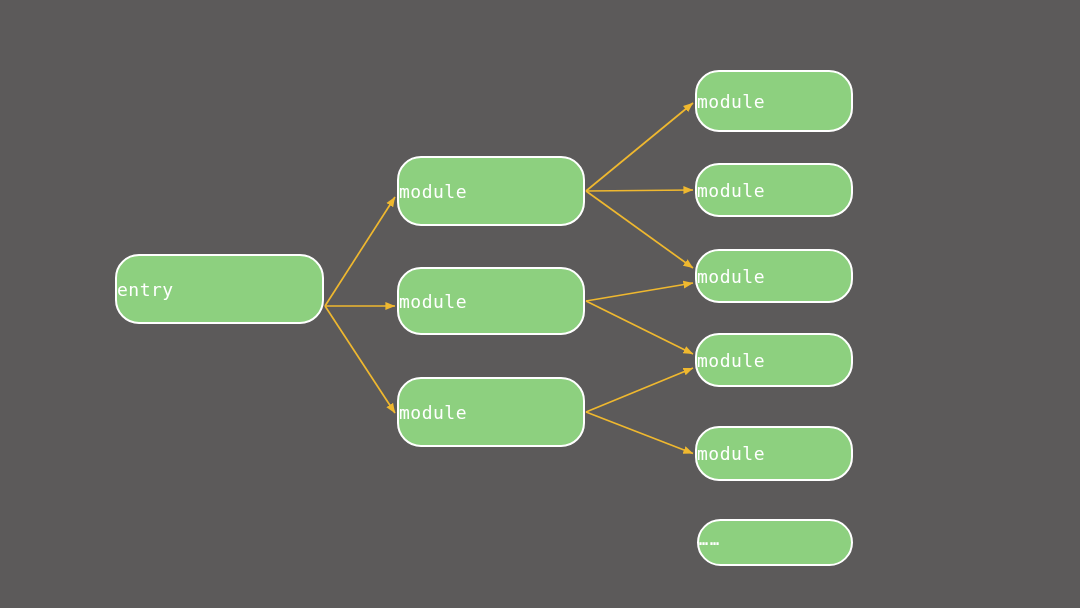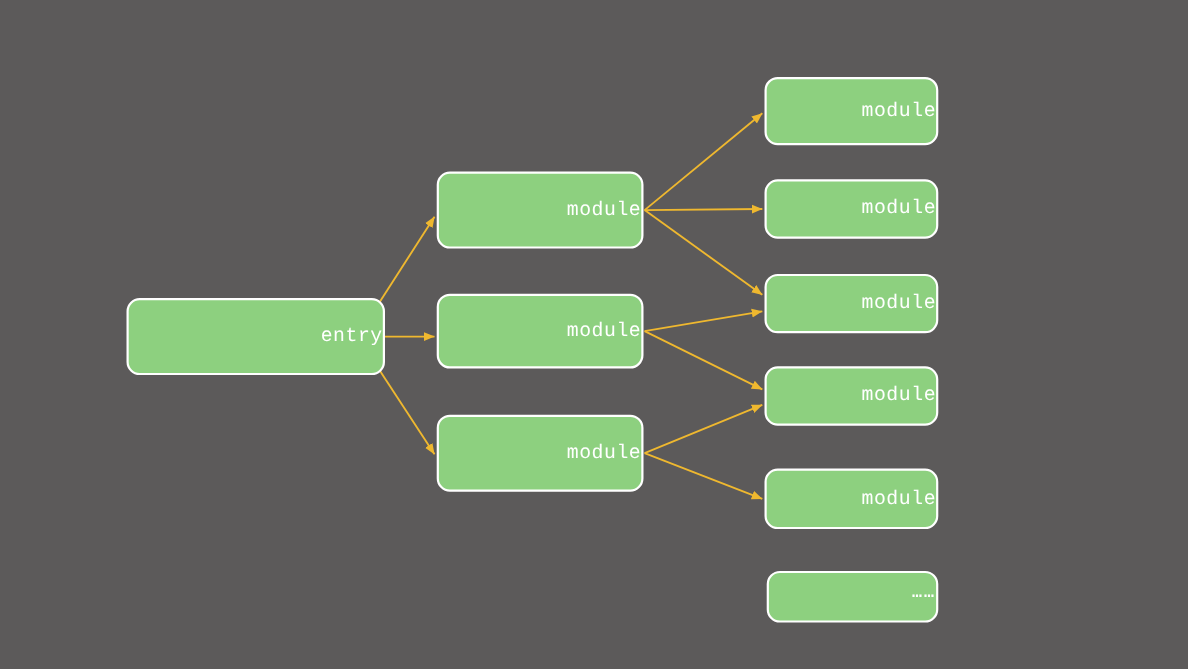--- a/index.html
+++ b/index.html
@@ -31,25 +31,24 @@
     left: 0;
     top: 0;
     width: 1080px;
     height: 608px;
   }
   .node {
     position: absolute;
     box-sizing: border-box;
     background: var(--node-fill, #8dd07f);
     border: 2.5px solid var(--node-border, #ffffff);
-    border-radius: 12px;
+    border-radius: 24px;
     display: flex;
     align-items: center;
-    justify-content: flex-end;
-    font-family: Liberation Mono, monospace;
+    justify-content: flex-start;
   }
   .node-label {
     color: var(--text, #ffffff);
     font-size: 18px;
     letter-spacing: 0.5px;
     white-space: nowrap;
   }
   .node-label.dots {
     font-size: 15px;
     font-weight: bold;
@@ -74,21 +73,21 @@
         <line x1="586" y1="191" x2="693" y2="103" stroke="#efb82f" stroke-width="1.7" marker-end="url(#arrowhead)"></line>
         <line x1="586" y1="191" x2="693" y2="190" stroke="#efb82f" stroke-width="1.7" marker-end="url(#arrowhead)"></line>
         <line x1="586" y1="191" x2="693" y2="268" stroke="#efb82f" stroke-width="1.7" marker-end="url(#arrowhead)"></line>
         <line x1="586" y1="301" x2="693" y2="283" stroke="#efb82f" stroke-width="1.7" marker-end="url(#arrowhead)"></line>
         <line x1="586" y1="301" x2="693" y2="354" stroke="#efb82f" stroke-width="1.7" marker-end="url(#arrowhead)"></line>
         <line x1="586" y1="412" x2="693" y2="368" stroke="#efb82f" stroke-width="1.7" marker-end="url(#arrowhead)"></line>
         <line x1="586" y1="412" x2="693" y2="453.5" stroke="#efb82f" stroke-width="1.7" marker-end="url(#arrowhead)"></line>
       </g>
   </svg>
   <div class="node-layer" id="node-layer">
-      <div class="node" style="left: 115px; top: 271px; width: 235px; height: 70px;">
+      <div class="node" style="left: 115px; top: 254px; width: 209px; height: 70px;">
         <span class="node-label">entry</span>
       </div>
       <div class="node" style="left: 397px; top: 156px; width: 188px; height: 70px;">
         <span class="node-label">module</span>
       </div>
       <div class="node" style="left: 397px; top: 267px; width: 188px; height: 68px;">
         <span class="node-label">module</span>
       </div>
       <div class="node" style="left: 397px; top: 377px; width: 188px; height: 70px;">
         <span class="node-label">module</span>

